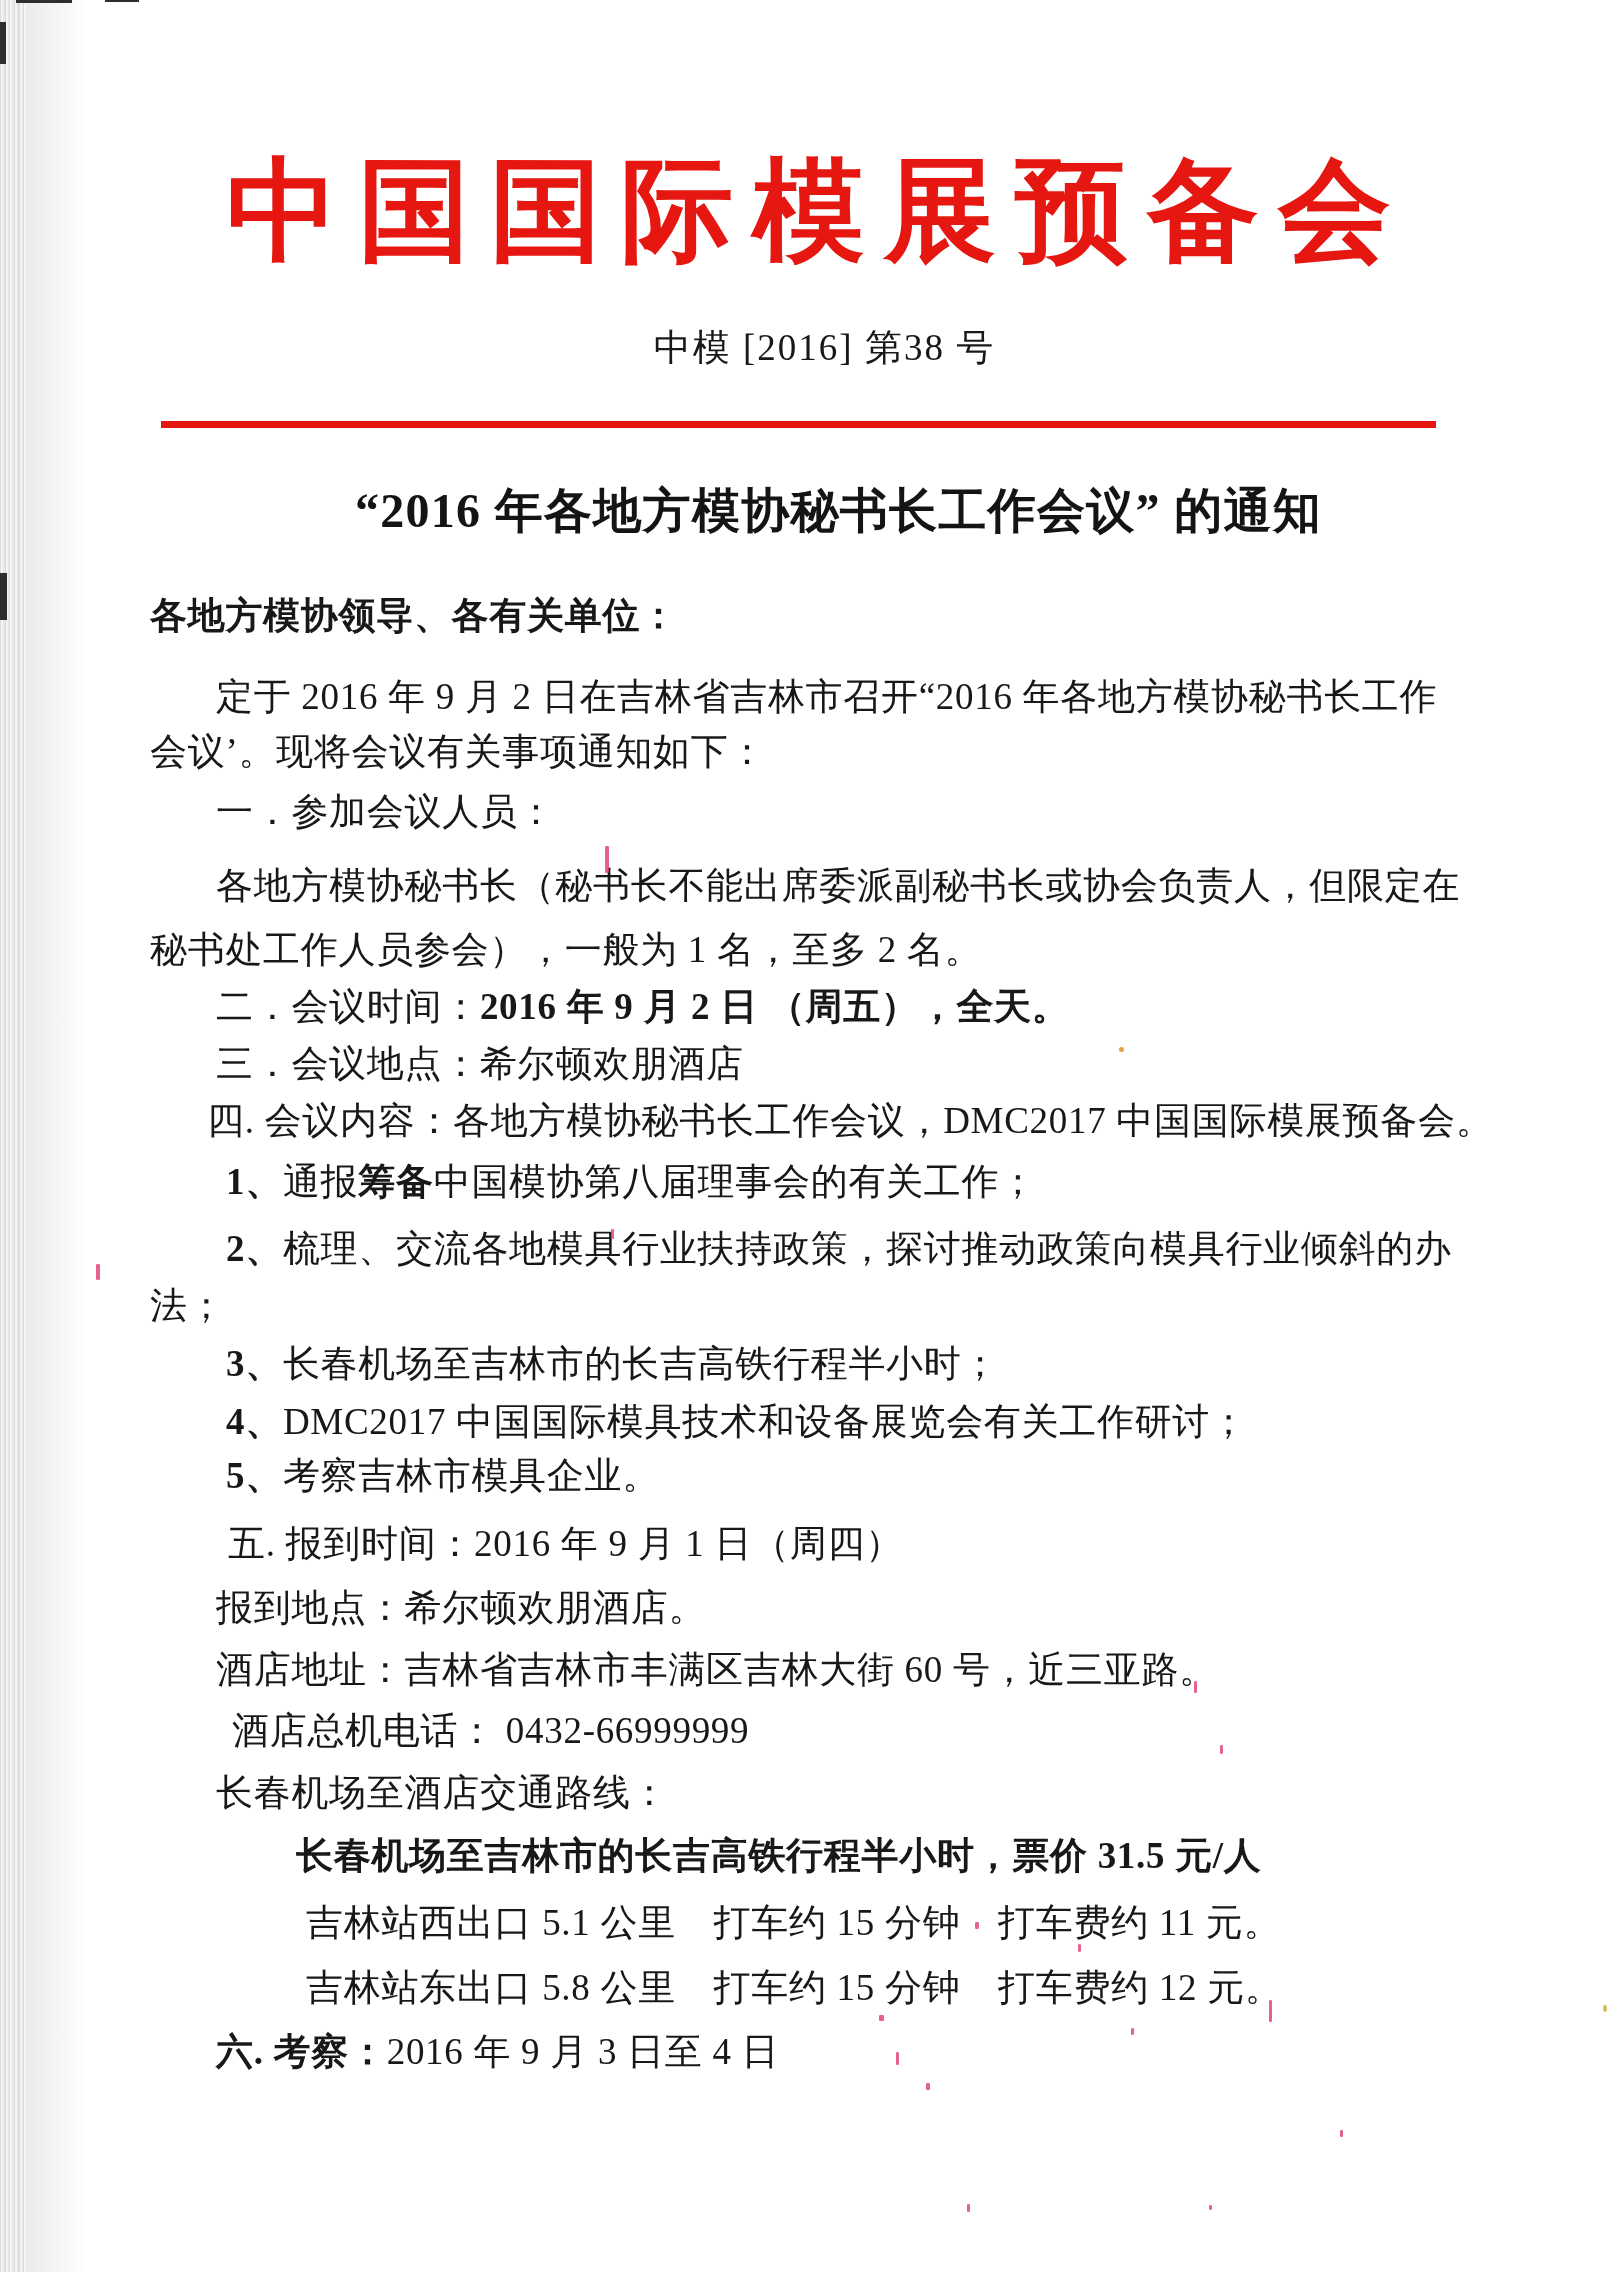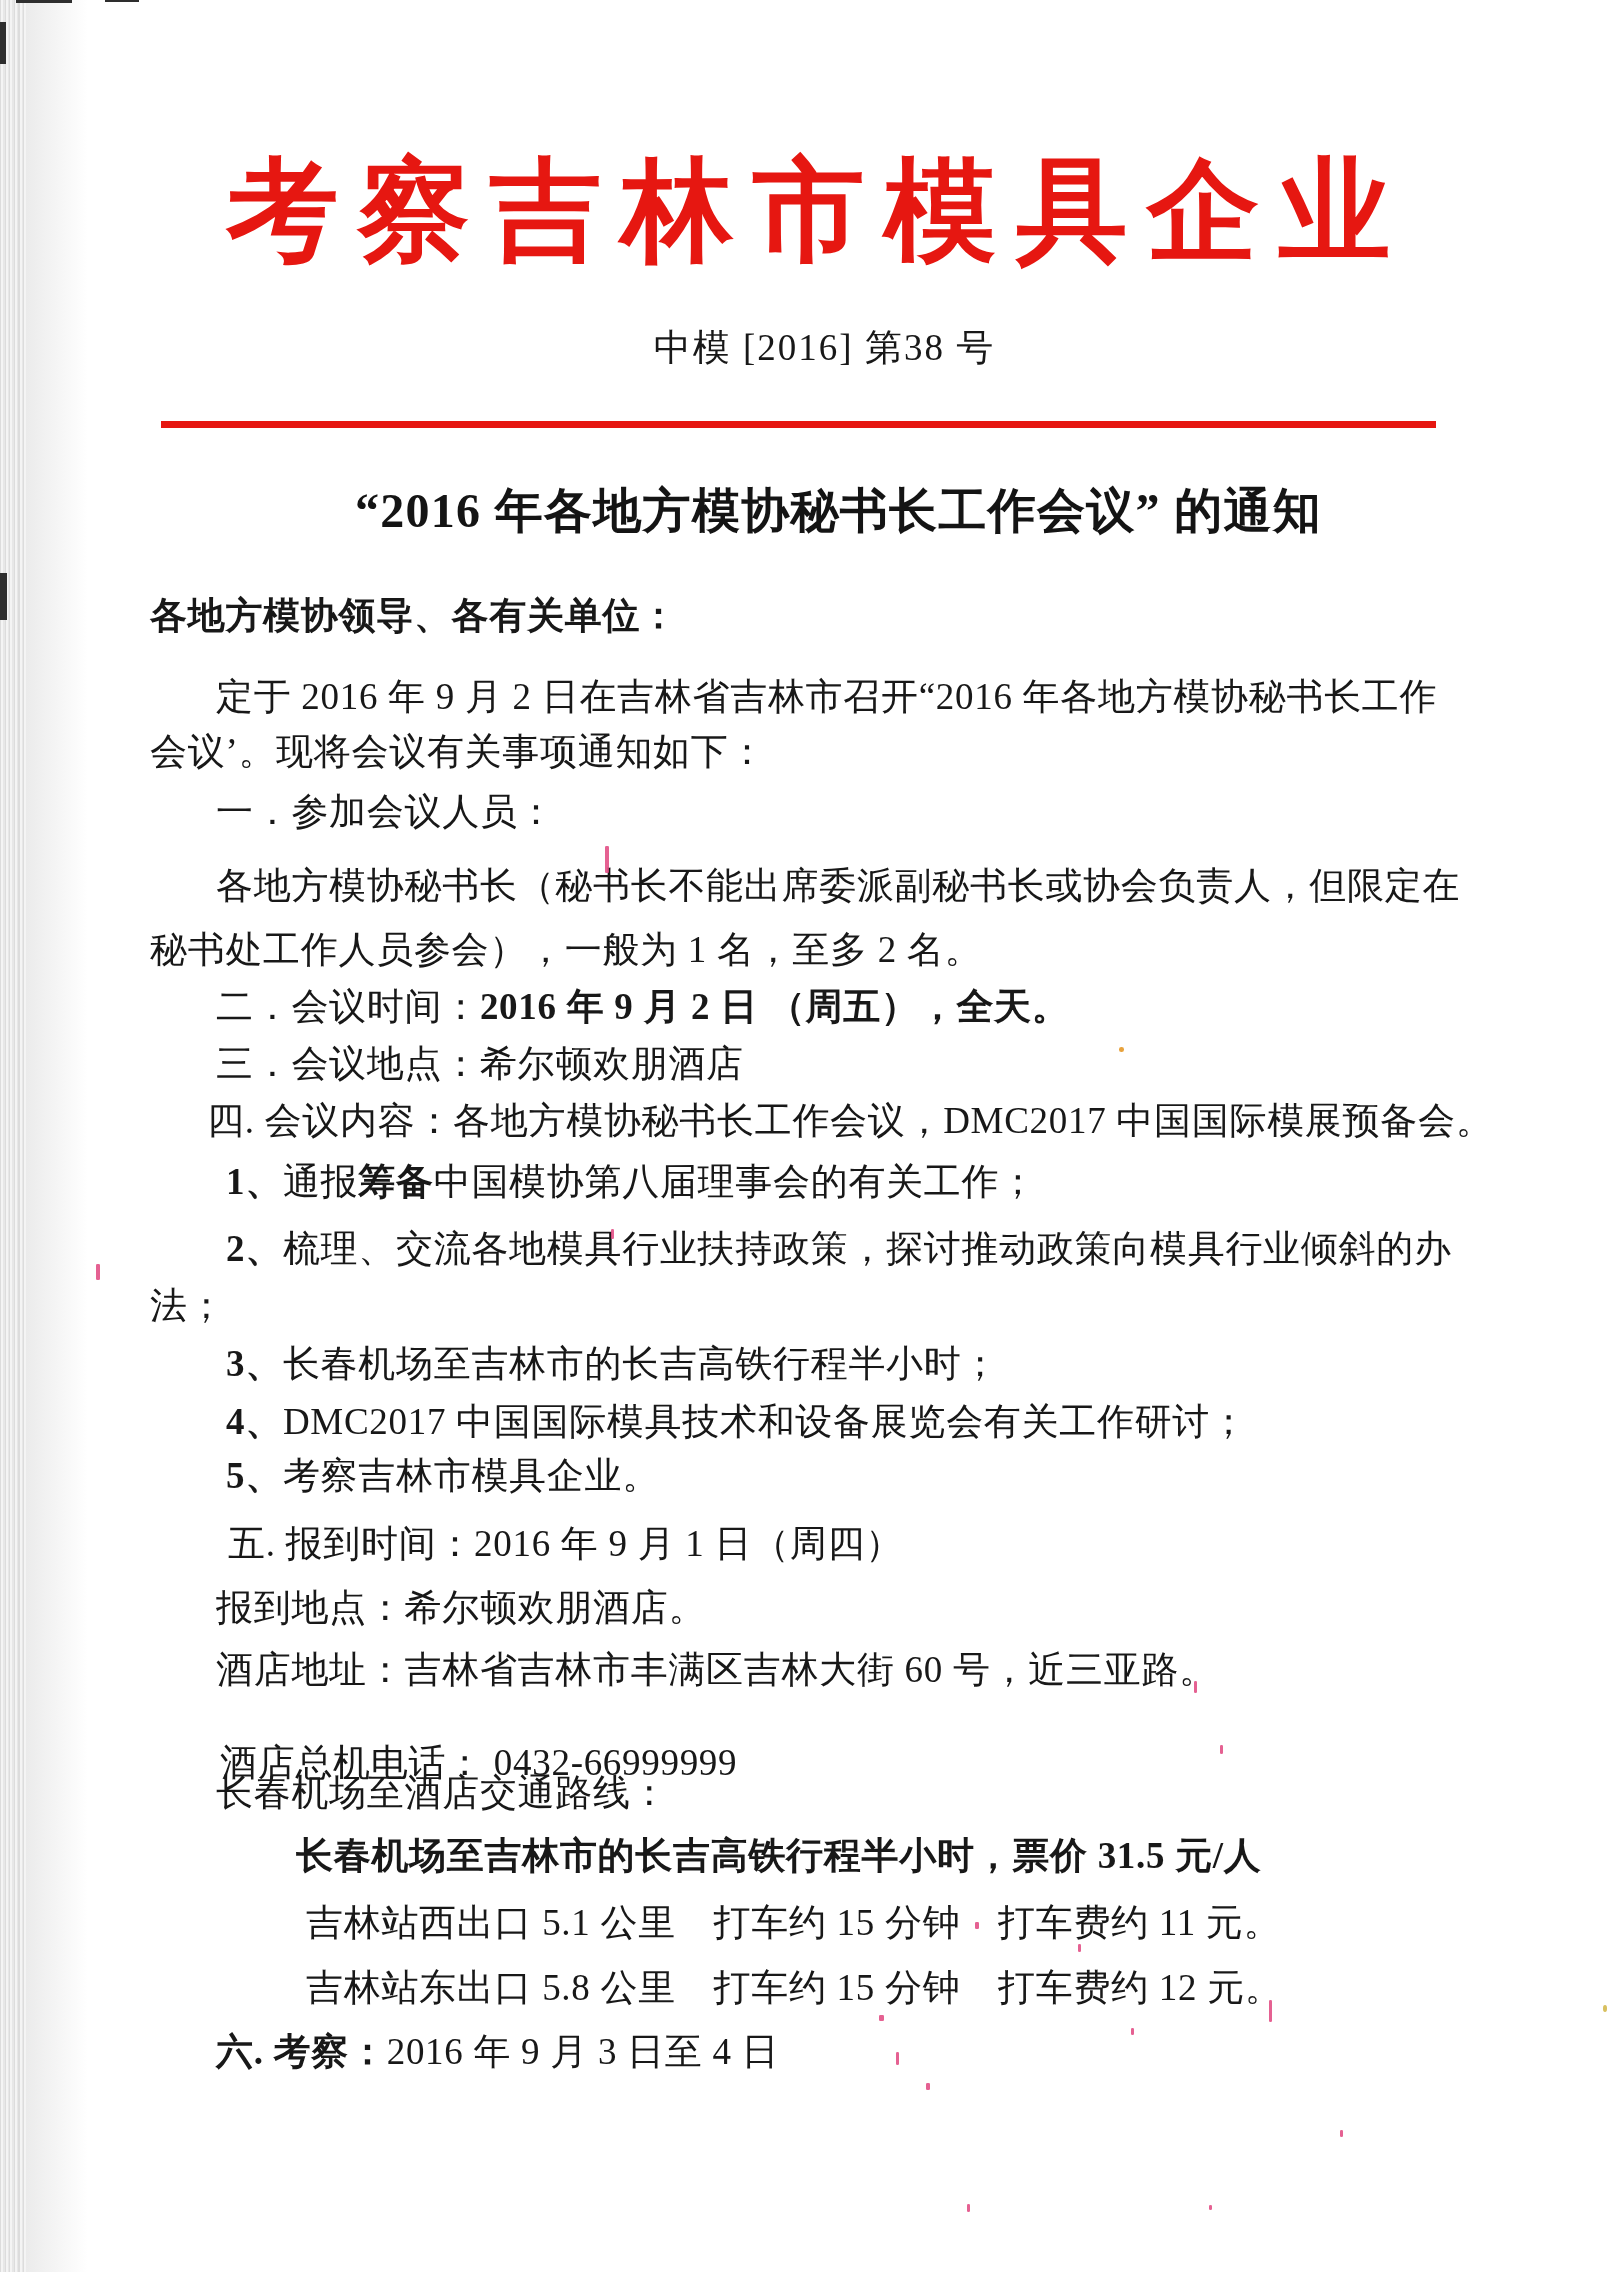--- a/index.html
+++ b/index.html
@@ -35,21 +35,21 @@
 
 <div class="page">
 
   <div class="scan-band"></div>
   <div class="scan-fade"></div>
   <div class="dm" style="left:0;top:22px;width:5.9px;height:42px;"></div>
   <div class="dm" style="left:0;top:573px;width:6.5px;height:47px;"></div>
   <div class="dm" style="left:15.6px;top:0;width:56px;height:2.6px;"></div>
   <div class="dm" style="left:105px;top:0;width:34px;height:2px;"></div>
 
-  <div class="org-title">考察吉林市模具企业</div>
+  <div class="org-title">中国国际模展预备会</div>
   <div class="doc-no">中模 [2016] 第38 号</div>
   <div class="red-rule"></div>
 
   <div class="notice-title">“2016 年各地方模协秘书长工作会议” 的通知</div>
 
   <div class="line b" style="top:592px;left:150px;">各地方模协领导、各有关单位：</div>
   <div class="line" style="top:673px;left:216px;">定于 2016 年 9 月 2 日在吉林省吉林市召开“2016 年各地方模协秘书长工作</div>
   <div class="line" style="top:728px;left:150px;">会议’。现将会议有关事项通知如下：</div>
 
   <div class="line" style="top:788px;left:216px;">一．参加会议人员：</div>
@@ -63,21 +63,21 @@
   <div class="line" style="top:1158px;left:226px;"><span class="b">1、</span><span>通报</span><span class="b">筹备</span><span>中国模协第八届理事会的有关工作；</span></div>
   <div class="line" style="top:1225px;left:226px;"><span class="b">2、</span><span>梳理、交流各地模具行业扶持政策，探讨推动政策向模具行业倾斜的办</span></div>
   <div class="line" style="top:1282px;left:150px;">法；</div>
   <div class="line" style="top:1340px;left:226px;"><span class="b">3、</span><span>长春机场至吉林市的长吉高铁行程半小时；</span></div>
   <div class="line" style="top:1398px;left:226px;"><span class="b">4、</span><span>DMC2017 中国国际模具技术和设备展览会有关工作研讨；</span></div>
   <div class="line" style="top:1452px;left:226px;"><span class="b">5、</span><span>考察吉林市模具企业。</span></div>
 
   <div class="line" style="top:1520px;left:228px;text-align:right;">五. 报到时间：2016 年 9 月 1 日（周四）</div>
   <div class="line" style="top:1584px;left:216px;">报到地点：希尔顿欢朋酒店。</div>
   <div class="line" style="top:1646px;left:216px;">酒店地址：吉林省吉林市丰满区吉林大街 60 号，近三亚路。</div>
-  <div class="line" style="top:1707px;left:220px;margin-top:32px;">酒店总机电话： 0432-66999999</div>
+  <div class="line" style="top:1707px;left:232px;">酒店总机电话： 0432-66999999</div>
 
   <div class="line" style="top:1769px;left:216px;">长春机场至酒店交通路线：</div>
   <div class="line b" style="top:1832px;left:296px;">长春机场至吉林市的长吉高铁行程半小时，票价 31.5 元/人</div>
   <div class="line" style="top:1899px;left:306px;">吉林站西出口 5.1 公里　打车约 15 分钟　打车费约 11 元。</div>
   <div class="line" style="top:1964px;left:306px;">吉林站东出口 5.8 公里　打车约 15 分钟　打车费约 12 元。</div>
 
   <div class="line" style="top:2028px;left:216px;"><span class="b">六. 考察：</span><span>2016 年 9 月 3 日至 4 日</span></div>
 
   <div class="pk" style="left:605px;top:846px;width:3.9px;height:27px;"></div>
   <div class="pk" style="left:611px;top:1229px;width:3.3px;height:10.4px;"></div>

